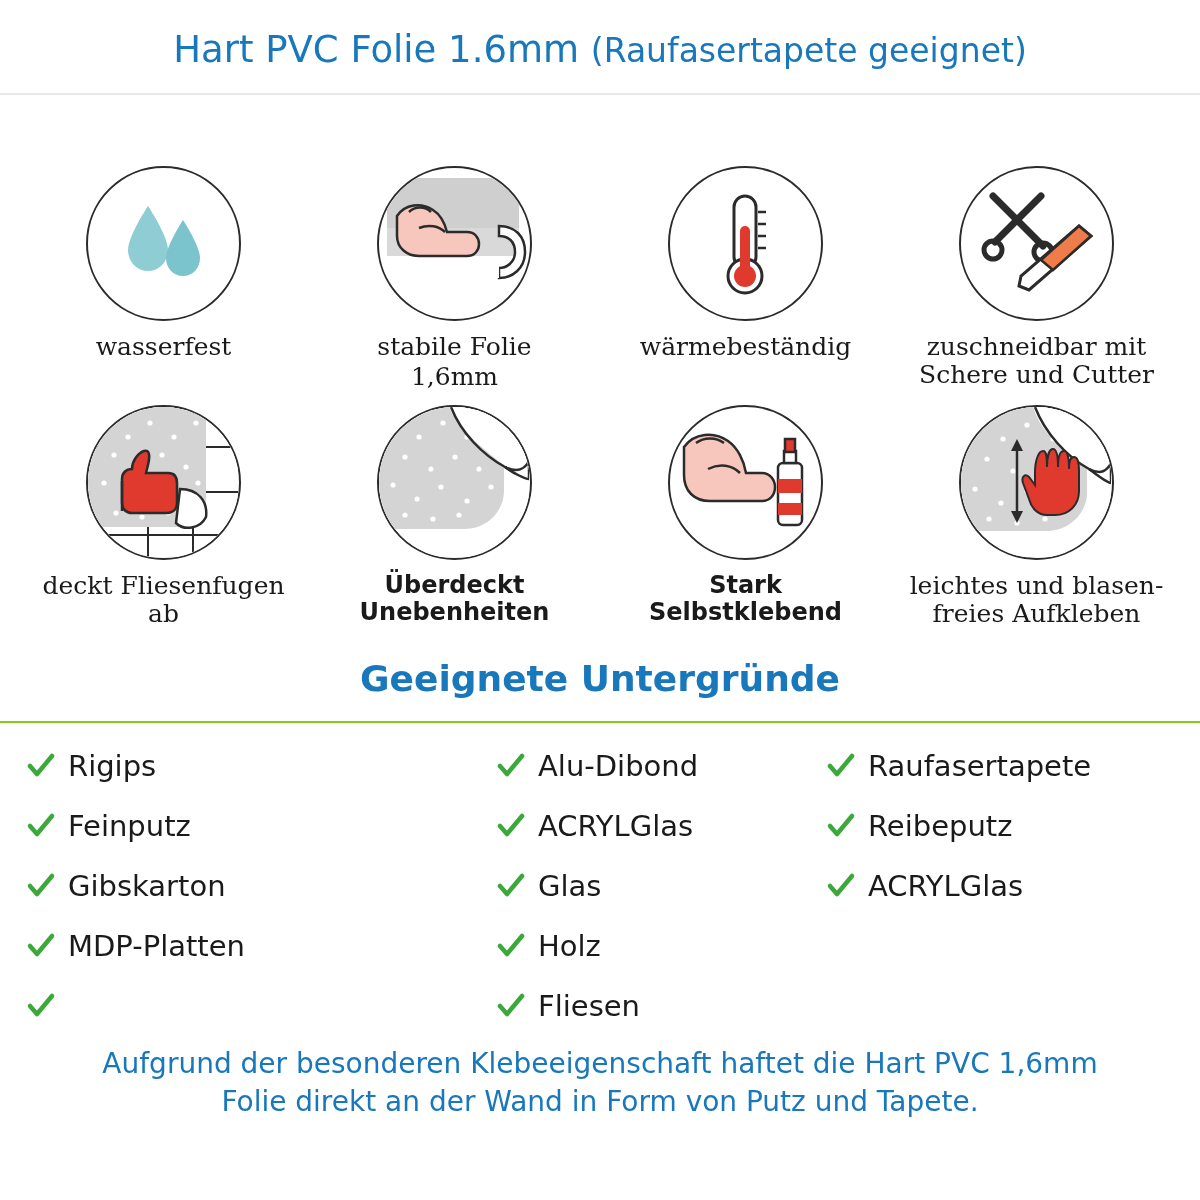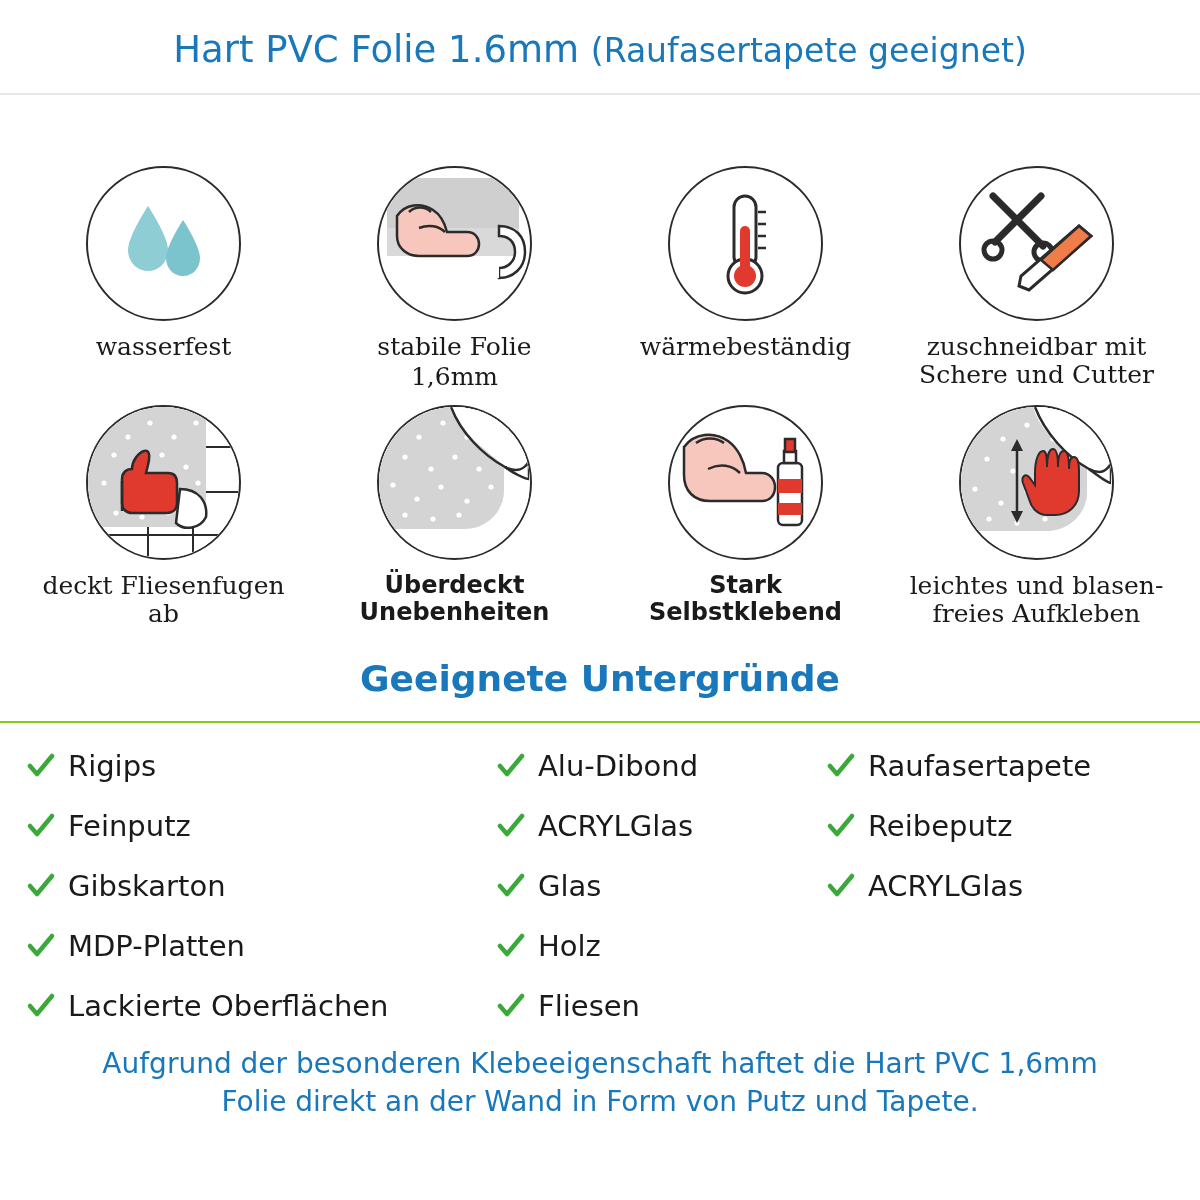--- a/index.html
+++ b/index.html
@@ -355,21 +355,20 @@
       <div class="check-item">
         <svg class="check-icon" viewBox="0 0 30 30">
             <path d="M4 15 L11 23 L26 5" fill="none" stroke="#3aa93a" stroke-width="4.5" stroke-linecap="round" stroke-linejoin="round"></path>
           </svg>
         <span class="check-label">MDP-Platten</span>
       </div>
       <div class="check-item">
         <svg class="check-icon" viewBox="0 0 30 30">
             <path d="M4 15 L11 23 L26 5" fill="none" stroke="#3aa93a" stroke-width="4.5" stroke-linecap="round" stroke-linejoin="round"></path>
           </svg>
-        <span class="check-label">Lackierte Oberflächen</span>
       </div>
     </div>
 
     <div class="check-col">
       <div class="check-item">
         <svg class="check-icon" viewBox="0 0 30 30">
             <path d="M4 15 L11 23 L26 5" fill="none" stroke="#3aa93a" stroke-width="4.5" stroke-linecap="round" stroke-linejoin="round"></path>
           </svg>
         <span class="check-label">Alu-Dibond</span>
       </div>

